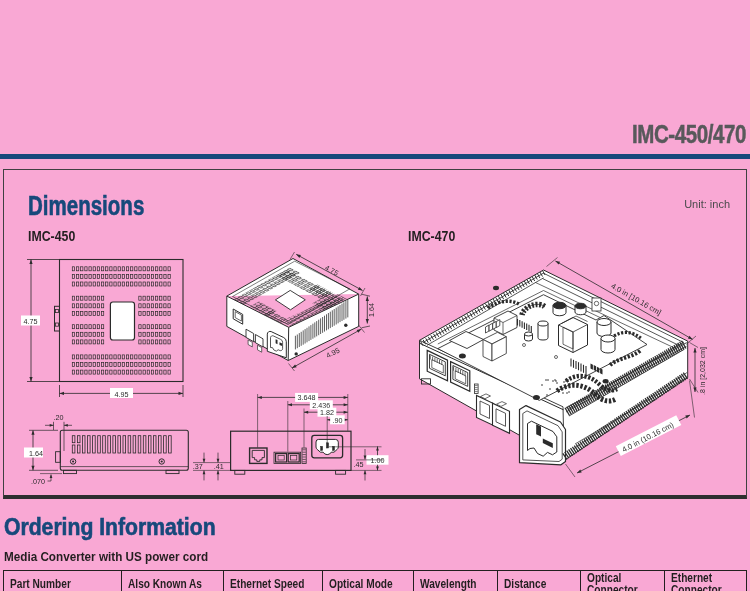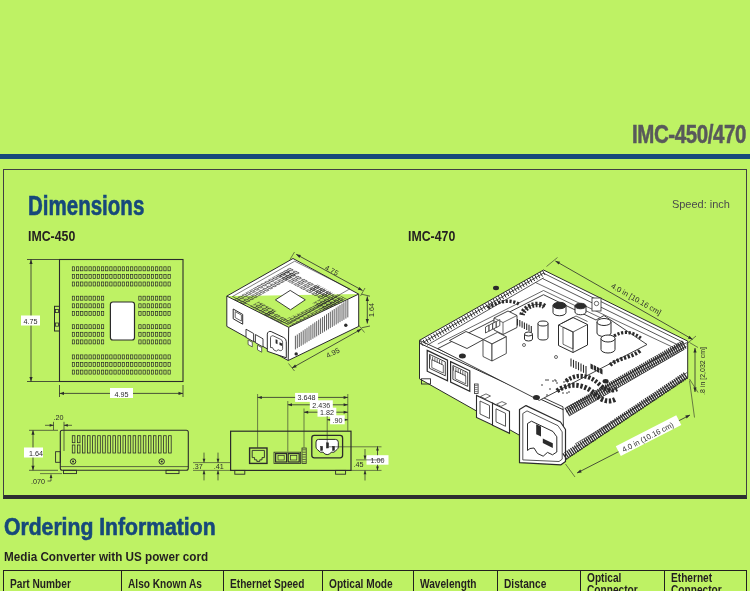--- a/index.html
+++ b/index.html
@@ -1,17 +1,17 @@
 <!DOCTYPE html>
 <html><head>
 <meta charset="utf-8">
 <style>
   html,body { margin:0; padding:0; background:#ffffff; }
   #page { position:relative; width:750px; height:591px; overflow:hidden;
-          font-family:"Liberation Sans", sans-serif; background:#bef264; }
+          font-family:"Liberation Sans", sans-serif; background:#f9a8d4; }
   .hdr { position:absolute; right:4px; top:120px; color:#58595b; font-weight:bold;
          font-size:25px; transform:scaleX(0.82); transform-origin:right; letter-spacing:-0.5px;
          -webkit-text-stroke:0.5px #58595b; }
   .rule { position:absolute; left:0; top:154px; width:750px; height:4.6px; background:#17497b; }
   .frame { position:absolute; left:2.5px; top:169px; width:742px; height:325px;
            border:1.5px solid #404042; border-bottom:4px solid #2e2e30; }
   .dimtitle { position:absolute; left:28px; top:191px; color:#17497b; font-weight:bold;
               font-size:27px; transform:scaleX(0.76); transform-origin:left;
               -webkit-text-stroke:0.6px #17497b; }
   .unit { position:absolute; right:20px; top:198px; color:#4a4a4c; font-size:11px; }
@@ -34,21 +34,21 @@
 <div id="page">
 
   <div class="hdr">IMC-450/470</div>
 
   <div class="rule"></div>
 
   <div class="frame"></div>
 
   <div class="dimtitle">Dimensions</div>
 
-  <div class="unit">Speed: inch</div>
+  <div class="unit">Unit: inch</div>
 
   <div class="sub" style="left:28px; top:228px;">IMC-450</div>
 
   <div class="sub" style="left:408px; top:228px;">IMC-470</div>
 
   <svg width="750" height="591" viewBox="0 0 750 591" style="position:absolute;left:0;top:0" font-family="Liberation Sans, sans-serif">
       <defs>
         <pattern id="vt" width="4.35" height="6.8" patternUnits="userSpaceOnUse" patternTransform="matrix(0.870 -0.494 0.887 0.450 227 296)">
           <rect x="0.6" y="0.8" width="2.2" height="4.2" fill="none" stroke="#2b2b2b" stroke-width="0.85"></rect>
         </pattern>

